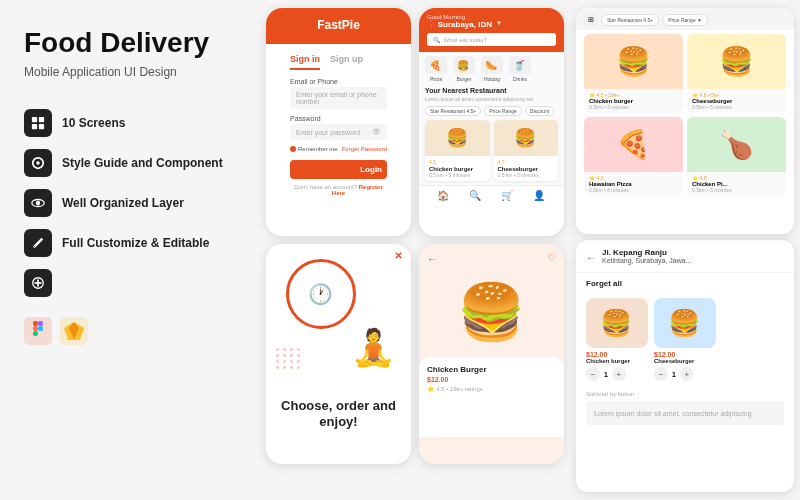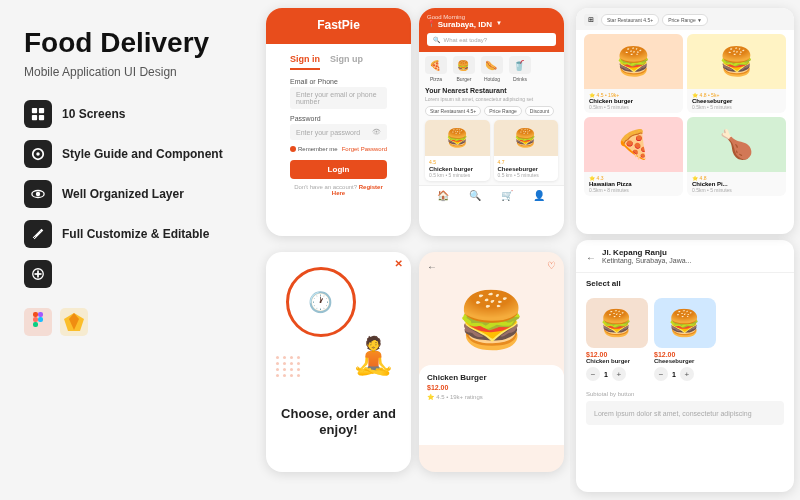--- a/index.html
+++ b/index.html
@@ -23,21 +23,21 @@
       font-size: 28px;
       font-weight: 800;
       color: #111;
       line-height: 1.1;
       margin-bottom: 6px;
     }
     .subtitle {
       font-size: 12px;
       color: #555;
       font-weight: 500;
-      margin-bottom: 21px;
+      margin-bottom: 30px;
     }
     .feature-list {
       list-style: none;
       margin-bottom: 20px;
     }
     .feature-item {
       display: flex;
       align-items: center;
       gap: 10px;
       margin-bottom: 12px;
@@ -74,21 +74,21 @@
     .sketch-icon {
       width: 28px;
       height: 28px;
     }
 
     
     .middle-panel {
       width: 310px;
       display: flex;
       flex-direction: column;
-      gap: 16px;
+      gap: 8px;
       padding: 8px 6px;
       flex-shrink: 0;
     }
 
     
     .phone-screen {
       background: white;
       border-radius: 16px;
       overflow: hidden;
       box-shadow: 0 2px 12px rgba(0,0,0,0.12);
@@ -164,21 +164,21 @@
       border-radius: 50%;
       background: #e84d1c;
     }
     .forgot-pw {
       font-size: 6px;
       color: #e84d1c;
     }
     .login-btn {
       background: #e84d1c;
       color: white;
-      text-align: center;
+      text-align: right;
       font-size: 8px;
       font-weight: 700;
       padding: 5px;
       border-radius: 4px;
       margin-bottom: 5px;
     }
     .login-register {
       font-size: 6px;
       color: #aaa;
       text-align: center;
@@ -865,21 +865,21 @@
   <div class="detail-screen">
     <div class="ds-header">
       <div class="ds-back">←</div>
       <div>
         <div class="ds-address">
           <strong>Jl. Kepang Ranju</strong>
         </div>
         <div class="ds-address">Ketintang, Surabaya, Jawa...</div>
       </div>
     </div>
-    <div class="ds-select-all">Select all</div>
+    <div class="ds-select-all">Forget all</div>
     <div class="ds-items">
       <div class="ds-item">
         <div class="ds-item-img">🍔</div>
         <div class="ds-item-price">$12.00</div>
         <div class="ds-item-name">Chicken burger</div>
         <div class="ds-item-qty">
           <div class="qty-btn">−</div>
           <span class="qty-num">1</span>
           <div class="qty-btn">+</div>
         </div>

